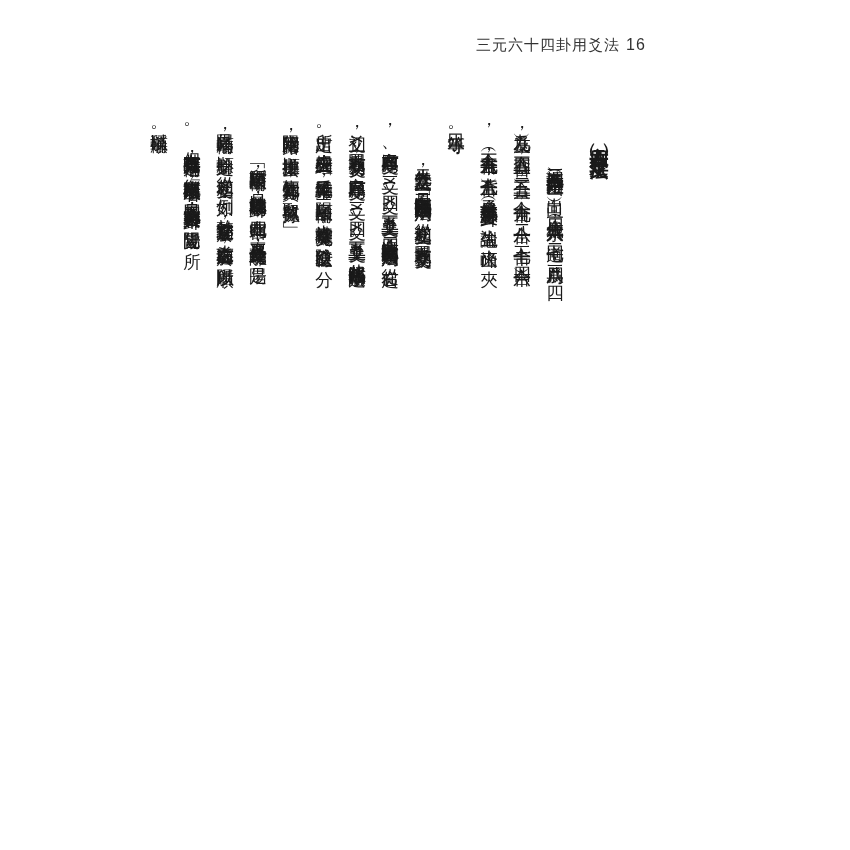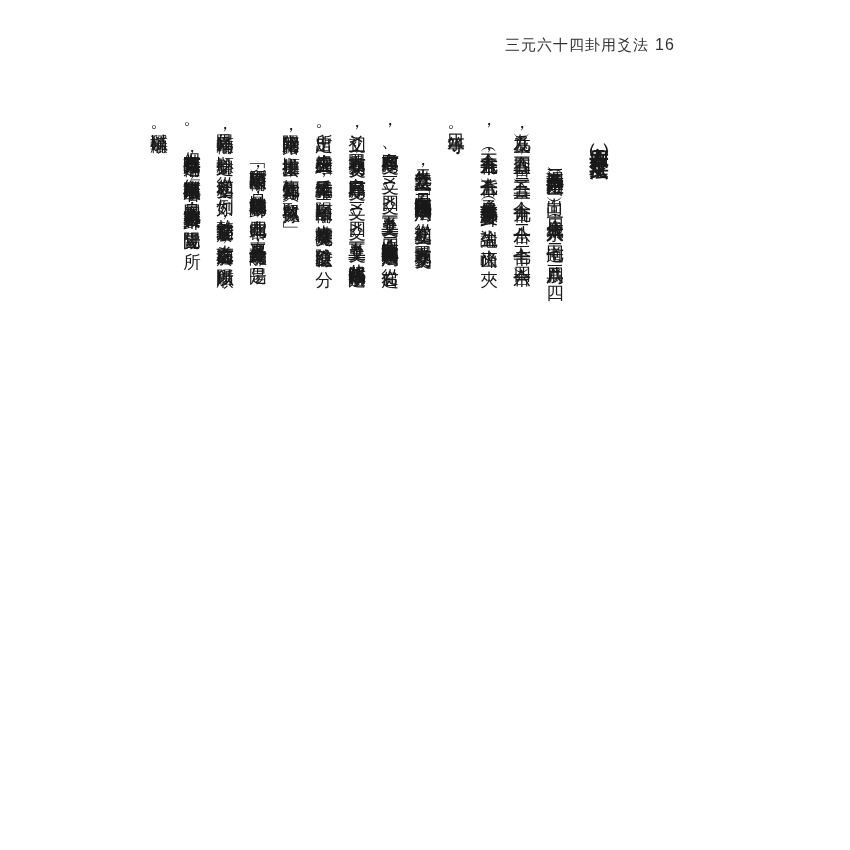--- a/index.html
+++ b/index.html
@@ -1,21 +1,21 @@
 <!DOCTYPE html>
 <html><head>
 <meta charset="utf-8">
 <style>
   html, body { margin: 0; padding: 0; }
   body {
     width: 850px; height: 850px; background: #ffffff; position: relative; overflow: hidden;
     font-family: "DejaVu Serif", "Liberation Serif", serif; color: #1a1a1a;
   }
   .header {
-    position: absolute; top: 36px; left: 505px; width: 170px; height: 24px;
+    position: absolute; top: 36px; left: 476px; width: 170px; height: 24px;
     font-size: 15px; letter-spacing: 1px; color: #333; white-space: nowrap;
     font-family: "DejaVu Sans", sans-serif;
   }
   .header .num { margin-left: 6px; font-family: "Liberation Sans", sans-serif; font-size: 16px; }
   .col {
     position: absolute;
     writing-mode: vertical-rl;
     text-orientation: upright;
     font-size: 17.6px;
     line-height: 22px;

